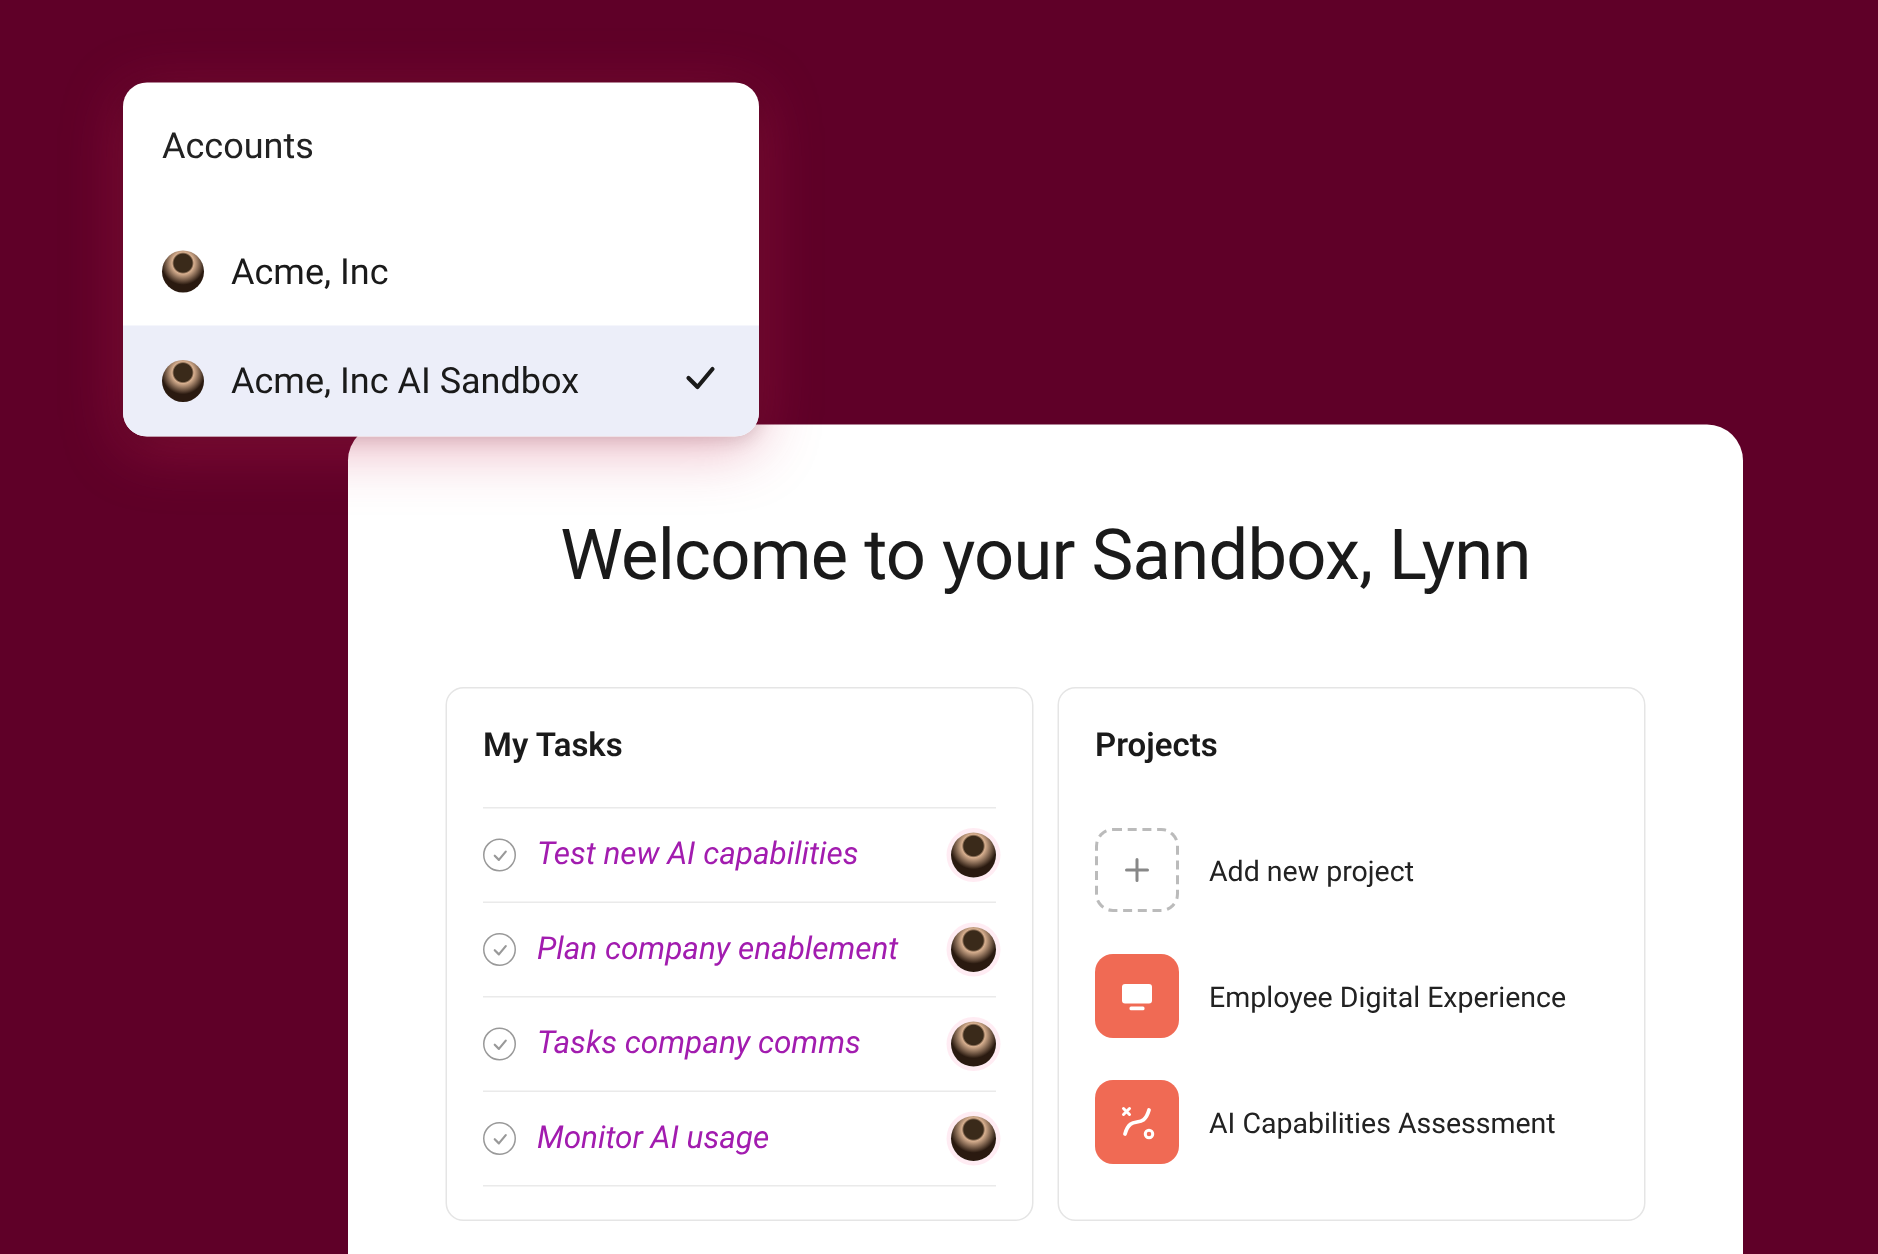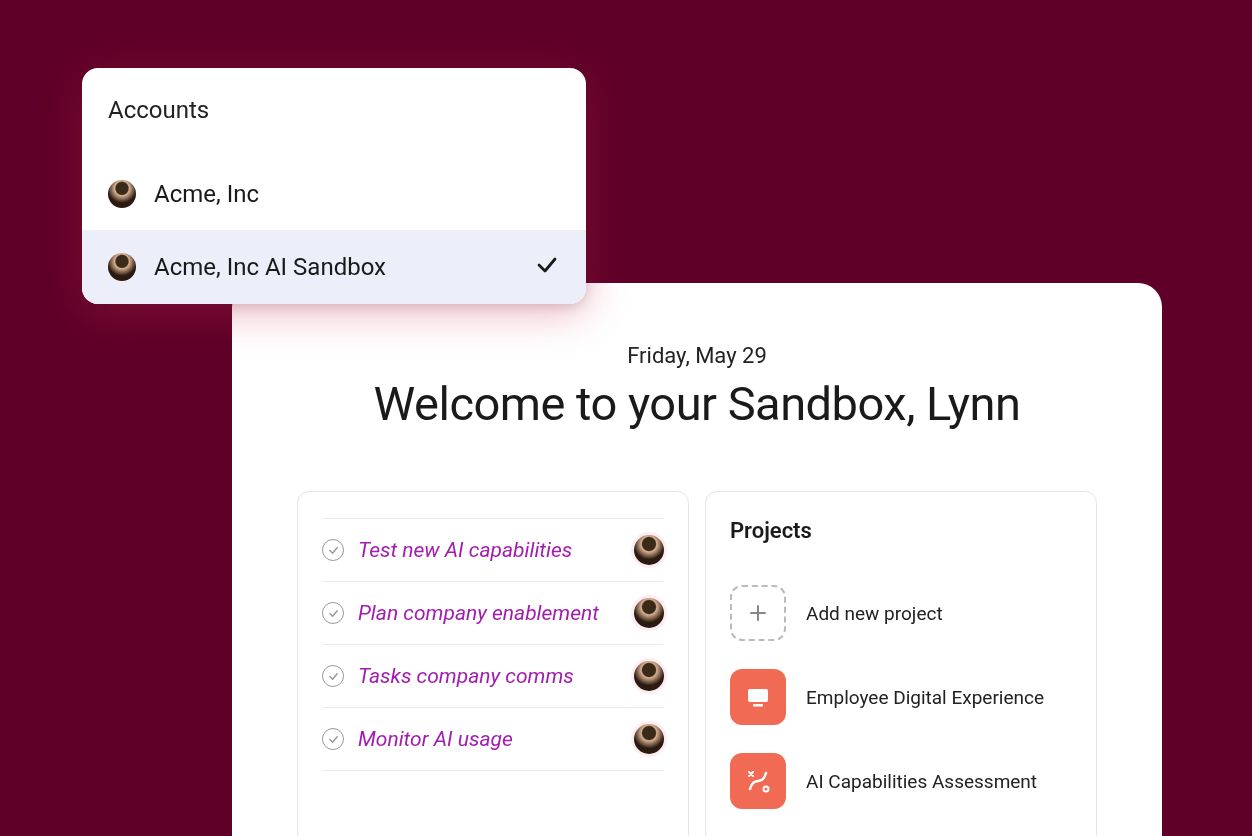--- a/index.html
+++ b/index.html
@@ -126,22 +126,22 @@
       flex-shrink: 0;
     }
     .proj-label {
       font-size: 19px;
       color: #222;
     }
     
     .accounts-popup {
       position: absolute;
       left: 82px;
-      top: 68px;
-      width: 504px;
+      top: 55px;
+      width: 424px;
       background: #fff;
       border-radius: 16px;
       box-shadow: 0 8px 40px rgba(200,40,80,0.35), 0 2px 12px rgba(0,0,0,0.15);
       overflow: hidden;
       z-index: 10;
     }
     .accounts-title {
       padding: 28px 26px 34px 26px;
       font-size: 24px;
       color: #222;
@@ -168,26 +168,26 @@
       flex: 1;
     }
     .check-icon {
       flex-shrink: 0;
     }
   </style>
 </head>
 <body>
 
 <div class="main-panel">
-  <div class="date-line">Friday, May 29</div>
   <div class="welcome-line">Welcome to your Sandbox, Lynn</div>
 
   <div class="cards-row">
 
     <div class="card">
+      <div class="card-title">My Tasks</div>
 
       <div class="task-row">
         <span class="task-check">
           <svg viewBox="0 0 12 12">
               <path d="M2 6 L5 9 L10 3" stroke="#999" stroke-width="1.6" fill="none" stroke-linecap="round" stroke-linejoin="round"></path>
             </svg>
         </span>
         <span class="task-label">Test new AI capabilities</span>
         <span class="avatar-sm"></span>
       </div>

